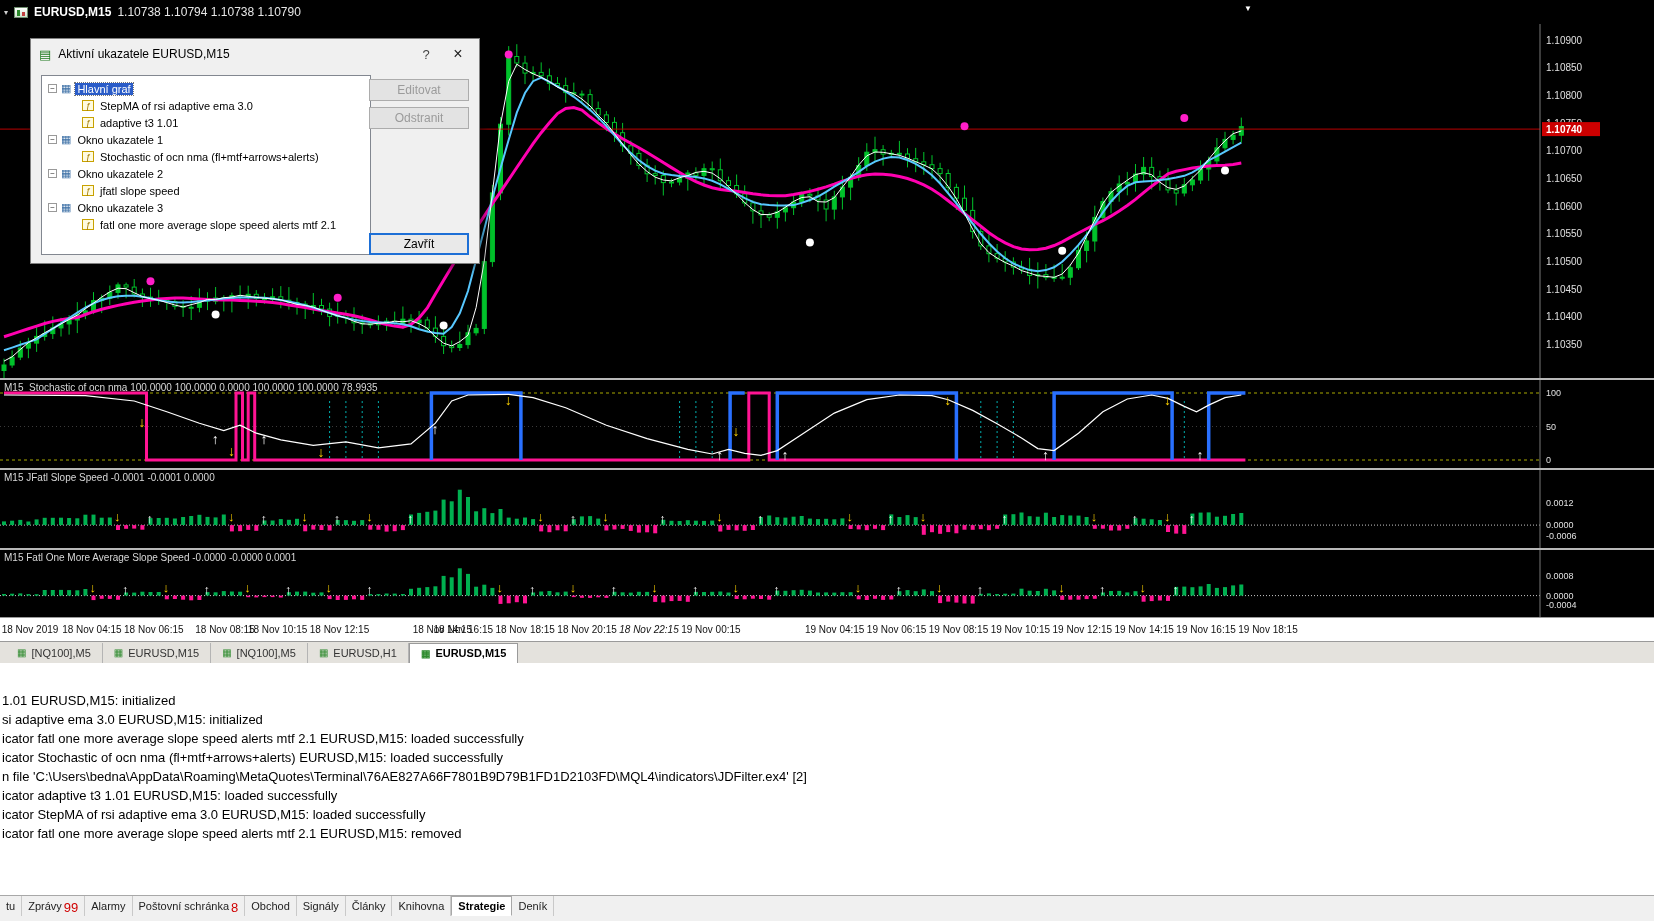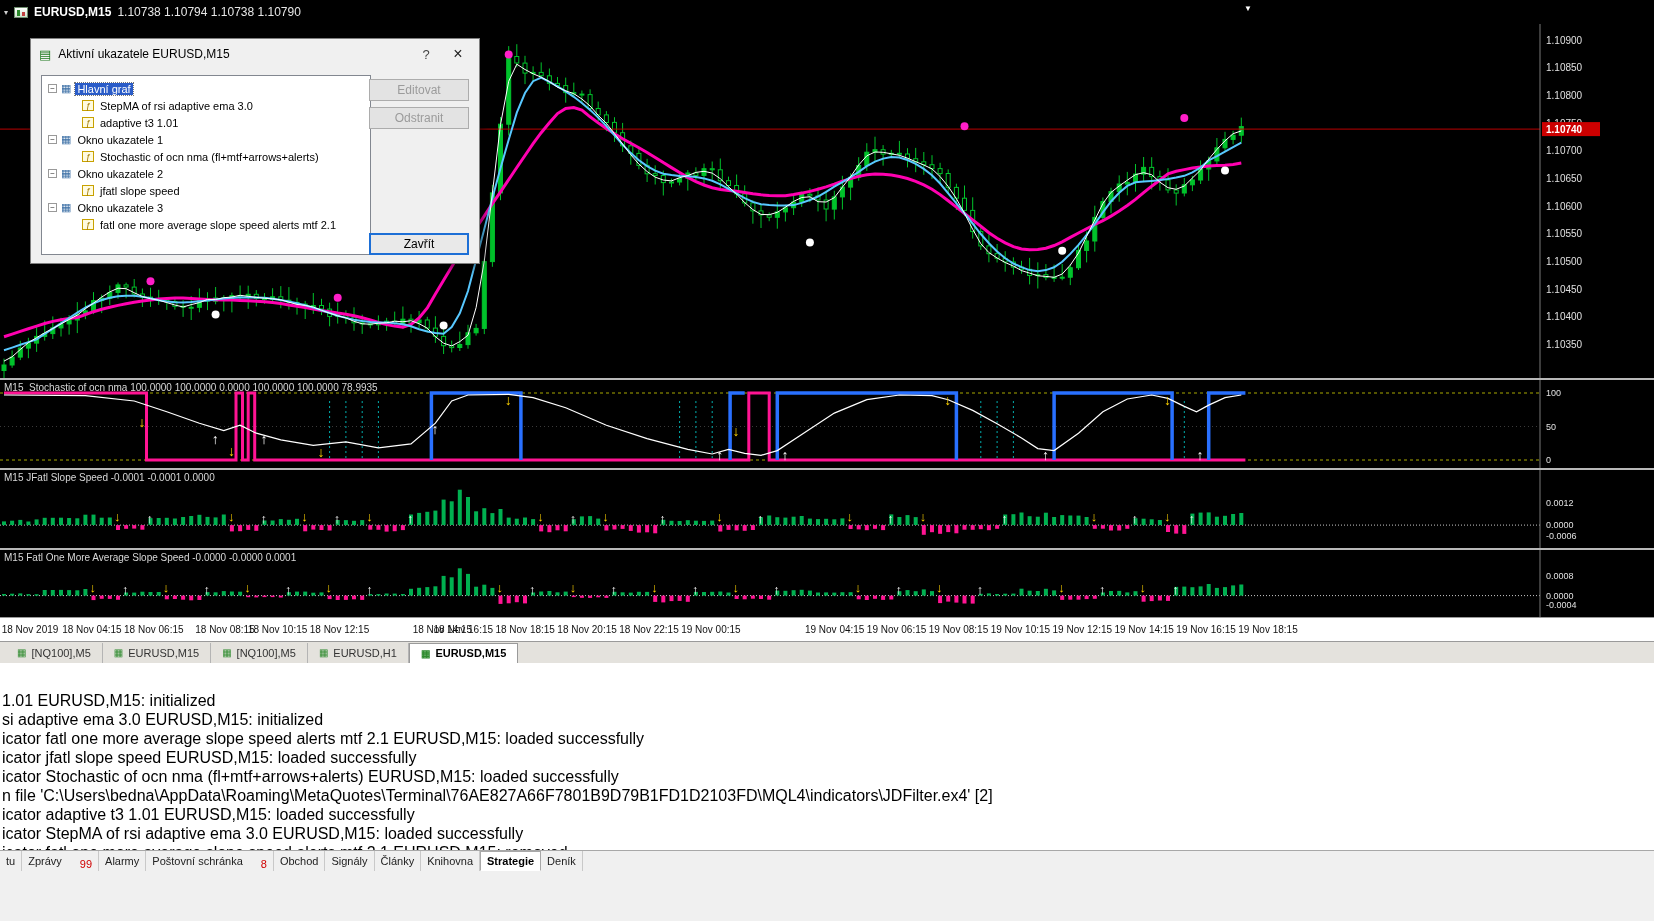--- a/index.html
+++ b/index.html
@@ -37,26 +37,26 @@
 .dlg-btn.disabled{color:#9b9b9b}
 #btn-edit{right:10px;top:40px}
 #btn-remove{right:10px;top:68px}
 #btn-close{right:10px;top:194px;background:#e9e9e9;border:2px solid #1d6fd6;line-height:18px}
 #timeaxis{height:24px;background:#fff;position:relative;border-top:1px solid #9a9a9a;font-size:10px;color:#111;overflow:hidden}
 .tax{position:absolute;top:6px;transform:translateX(-50%);white-space:nowrap}
 #charttabs{height:22px;background:#e4e2dd;display:flex;align-items:flex-end;padding-left:6px;border-top:1px solid #9a9a9a}
 .ctab{display:flex;align-items:center;gap:5px;padding:2px 11px 3px;font-size:11px;color:#333;border-right:1px solid #b4b4b4;height:20px}
 .ctab.active{background:#fff;border:1px solid #9a9a9a;border-bottom:none;font-weight:bold;color:#000}
 .ctab-icon{color:#2e8b2e;font-size:10px}
-#terminal{height:187px;background:#fff;overflow:hidden;padding-top:28px;font-size:16px;color:#000}
+#terminal{height:232px;background:#fff;overflow:hidden;padding-top:28px;font-size:13px;color:#000}
 .logrow{height:19px;line-height:19px;padding-left:2px;white-space:nowrap}
 #bottomtabs{height:21px;background:#f0f0f0;border-top:1px solid #a8a8a8;display:flex;align-items:stretch;font-size:11px;color:#222}
 .btab{display:flex;align-items:center;padding:0 6px;border-right:1px solid #c9c9c9}
 .btab.active{background:#fff;border:1px solid #a8a8a8;border-bottom:1px solid #fff;font-weight:bold;color:#000}
-.badge{color:#d00000;font-size:11px;margin-left:18px;align-self:flex-end;padding-bottom:1px}
+.badge{color:#d00000;font-size:13px;margin-left:2px;align-self:flex-end;padding-bottom:1px}
 #footer{height:50px;background:#f0f0f0}
 </style>
 </head>
 <body>
 
 <div id="app">
 
   <div id="titlebar">
     <span class="tb-caret">▾</span>
     <span class="tb-icon"></span>
@@ -883,21 +883,21 @@
       <span class="tax" style="left: 30px;">18 Nov 2019</span>
       <span class="tax" style="left: 91.9px;">18 Nov 04:15</span>
       <span class="tax" style="left: 153.8px;">18 Nov 06:15</span>
       <span class="tax" style="left: 225px;">18 Nov 08:15</span>
       <span class="tax" style="left: 277.6px;">18 Nov 10:15</span>
       <span class="tax" style="left: 339.5px;">18 Nov 12:15</span>
       <span class="tax" style="left: 401.4px; margin-left: 41px;">18 Nov 14:15</span>
       <span class="tax" style="left: 463.3px;">18 Nov 16:15</span>
       <span class="tax" style="left: 525.2px; text-align: right;">18 Nov 18:15</span>
       <span class="tax" style="left: 587.1px;">18 Nov 20:15</span>
-      <span class="tax" style="left: 649px;">18 Nov 22:15</span>
+      <span class="tax" style="left: 649px; font-style: italic;">18 Nov 22:15</span>
       <span class="tax" style="left: 710.9px;">19 Nov 00:15</span>
       <span class="tax" style="left: 816px; margin-top: 20px;">19 Nov 02:15</span>
       <span class="tax" style="left: 834.7px;">19 Nov 04:15</span>
       <span class="tax" style="left: 896.6px;">19 Nov 06:15</span>
       <span class="tax" style="left: 958.5px;">19 Nov 08:15</span>
       <span class="tax" style="left: 1020.4px;">19 Nov 10:15</span>
       <span class="tax" style="left: 1082.3px;">19 Nov 12:15</span>
       <span class="tax" style="left: 1144.2px;">19 Nov 14:15</span>
       <span class="tax" style="left: 1206.1px;">19 Nov 16:15</span>
       <span class="tax" style="left: 1268px;">19 Nov 18:15</span>
@@ -921,21 +921,20 @@
       </div>
       <div class="ctab active">
         <span class="ctab-icon">▦</span>
         <span>EURUSD,M15</span>
       </div>
     </div>
   <div id="terminal">
       <div class="logrow">1.01 EURUSD,M15: initialized</div>
       <div class="logrow">si adaptive ema 3.0 EURUSD,M15: initialized</div>
       <div class="logrow">icator fatl one more average slope speed alerts mtf 2.1 EURUSD,M15: loaded successfully</div>
-      <div class="logrow">icator jfatl slope speed EURUSD,M15: loaded successfully</div>
       <div class="logrow">icator Stochastic of ocn nma (fl+mtf+arrows+alerts) EURUSD,M15: loaded successfully</div>
       <div class="logrow">n file 'C:\Users\bedna\AppData\Roaming\MetaQuotes\Terminal\76AE827A66F7801B9D79B1FD1D2103FD\MQL4\indicators\JDFilter.ex4' [2]</div>
       <div class="logrow">icator adaptive t3 1.01 EURUSD,M15: loaded successfully</div>
       <div class="logrow">icator StepMA of rsi adaptive ema 3.0 EURUSD,M15: loaded successfully</div>
       <div class="logrow">icator fatl one more average slope speed alerts mtf 2.1 EURUSD,M15: removed</div>
     </div>
   <div id="bottomtabs">
       <div class="btab">
         <span>tu</span>
       </div>

